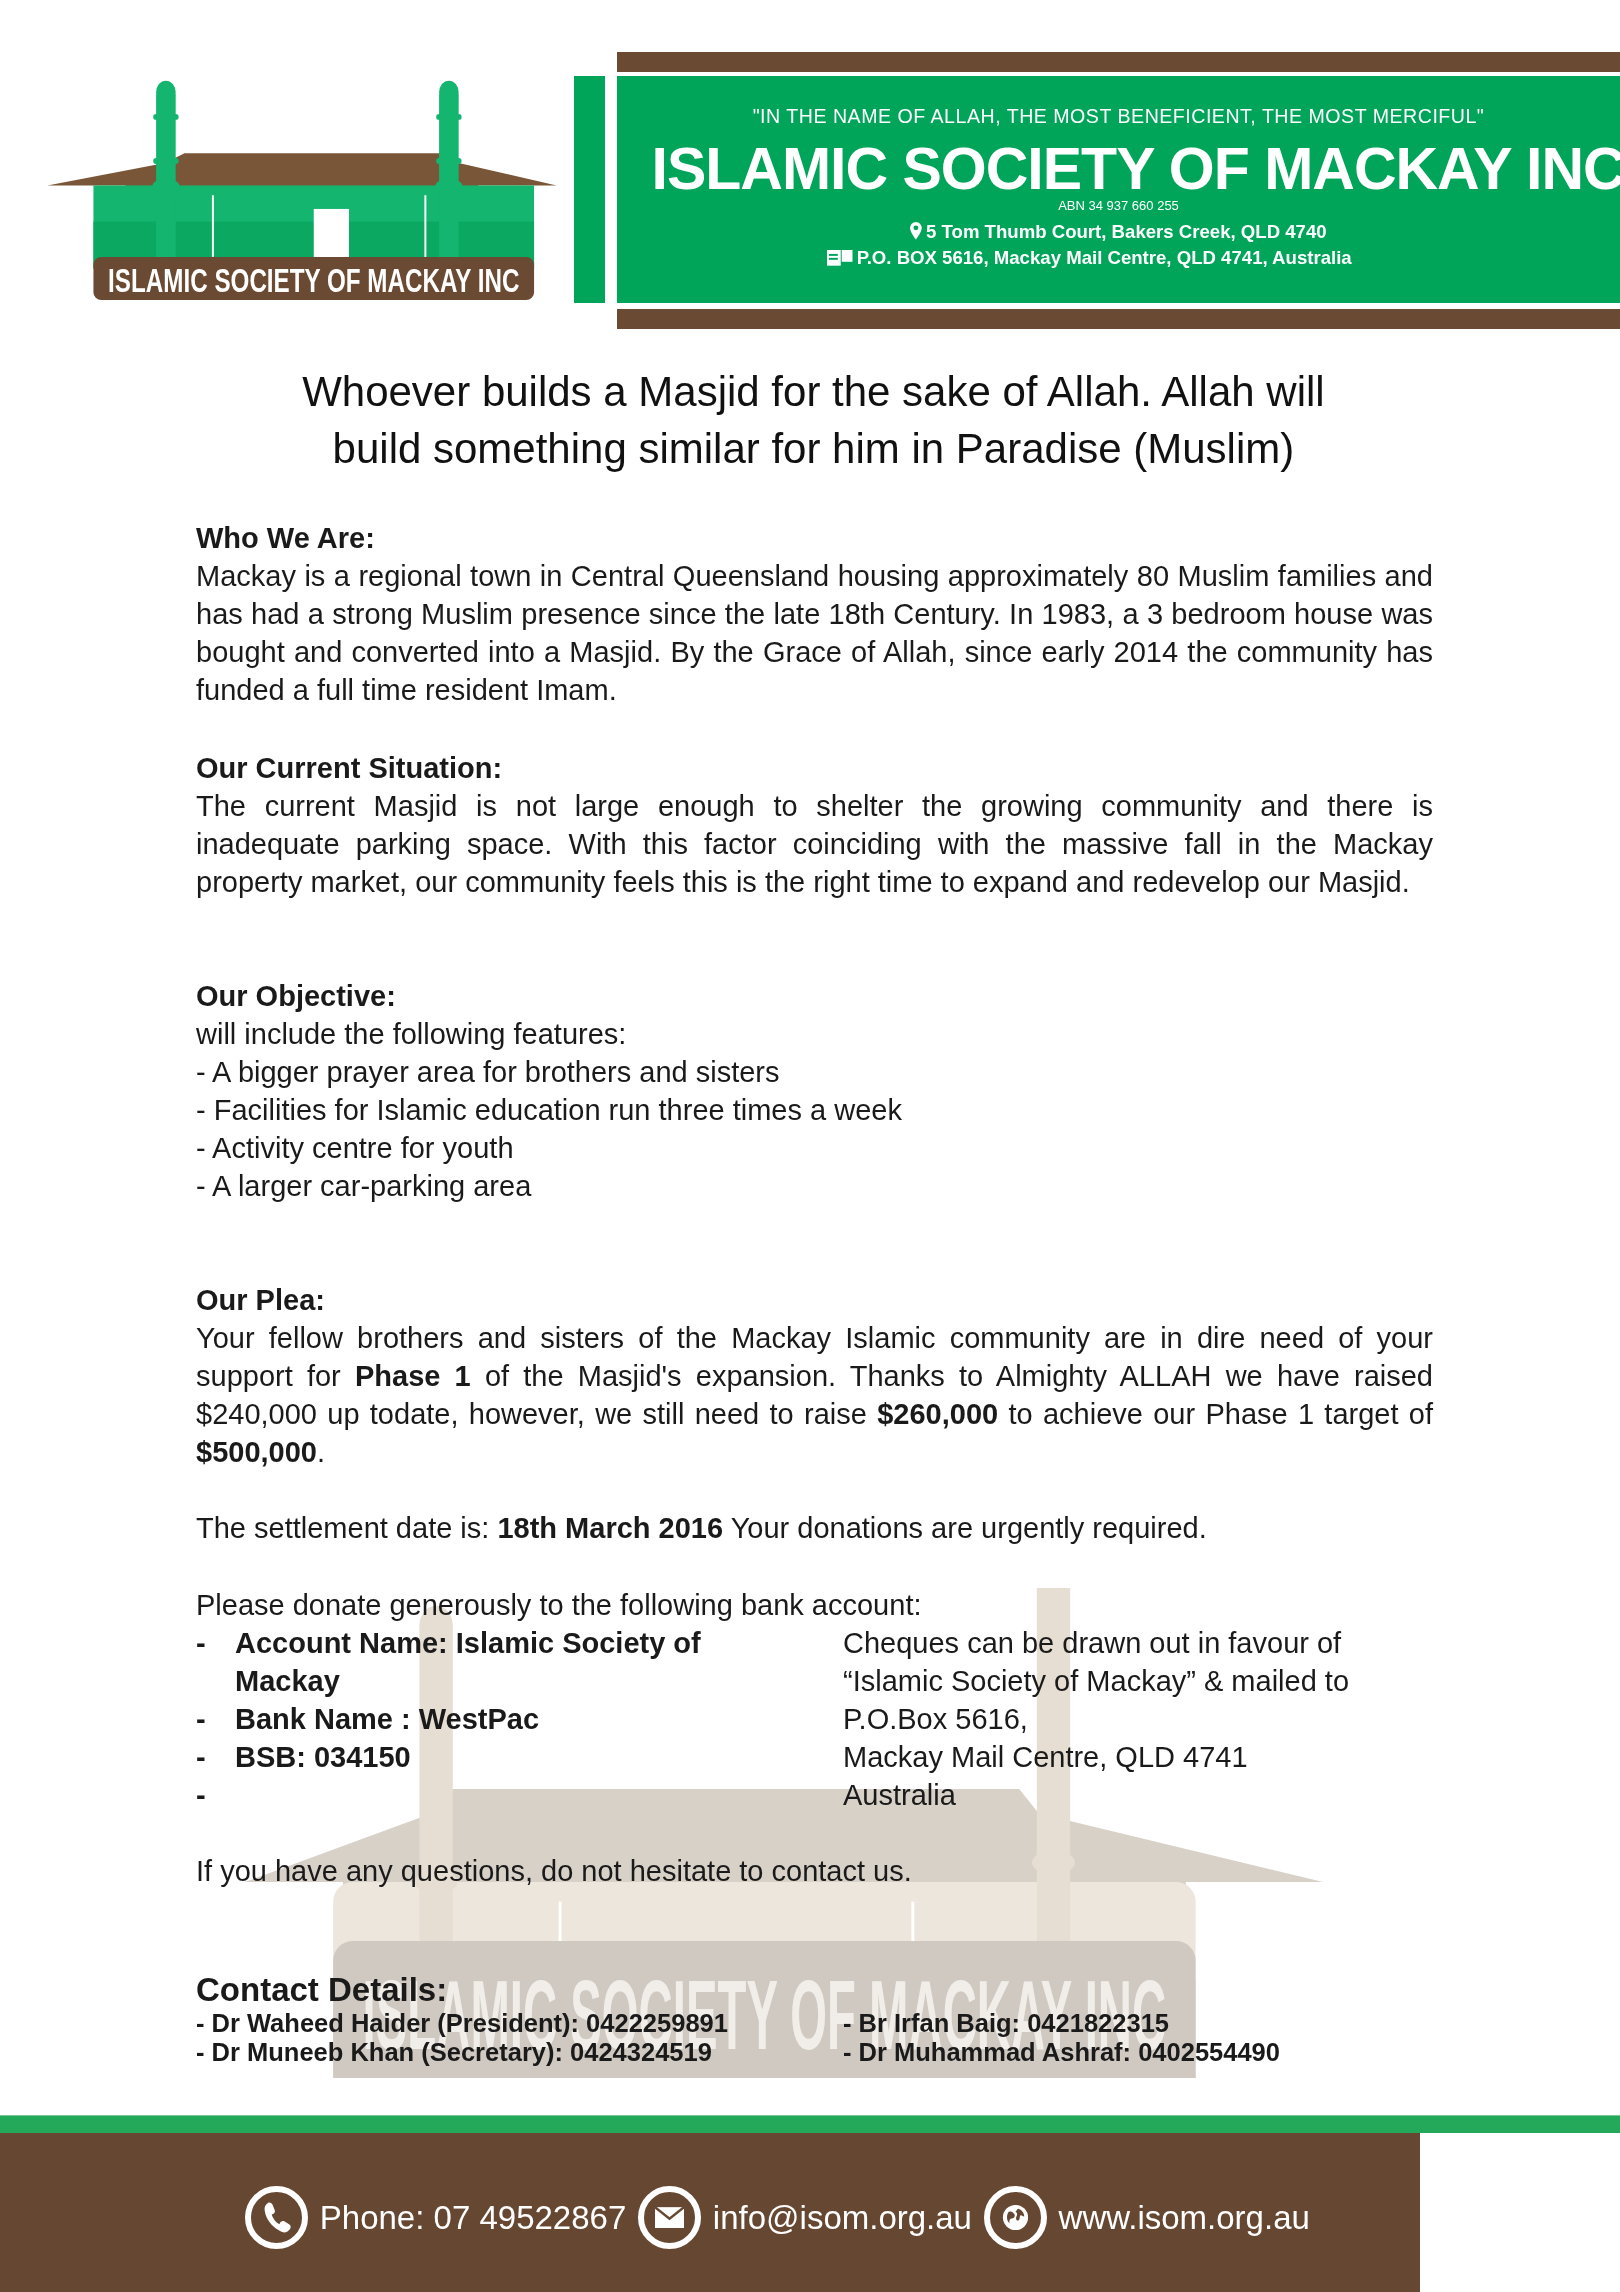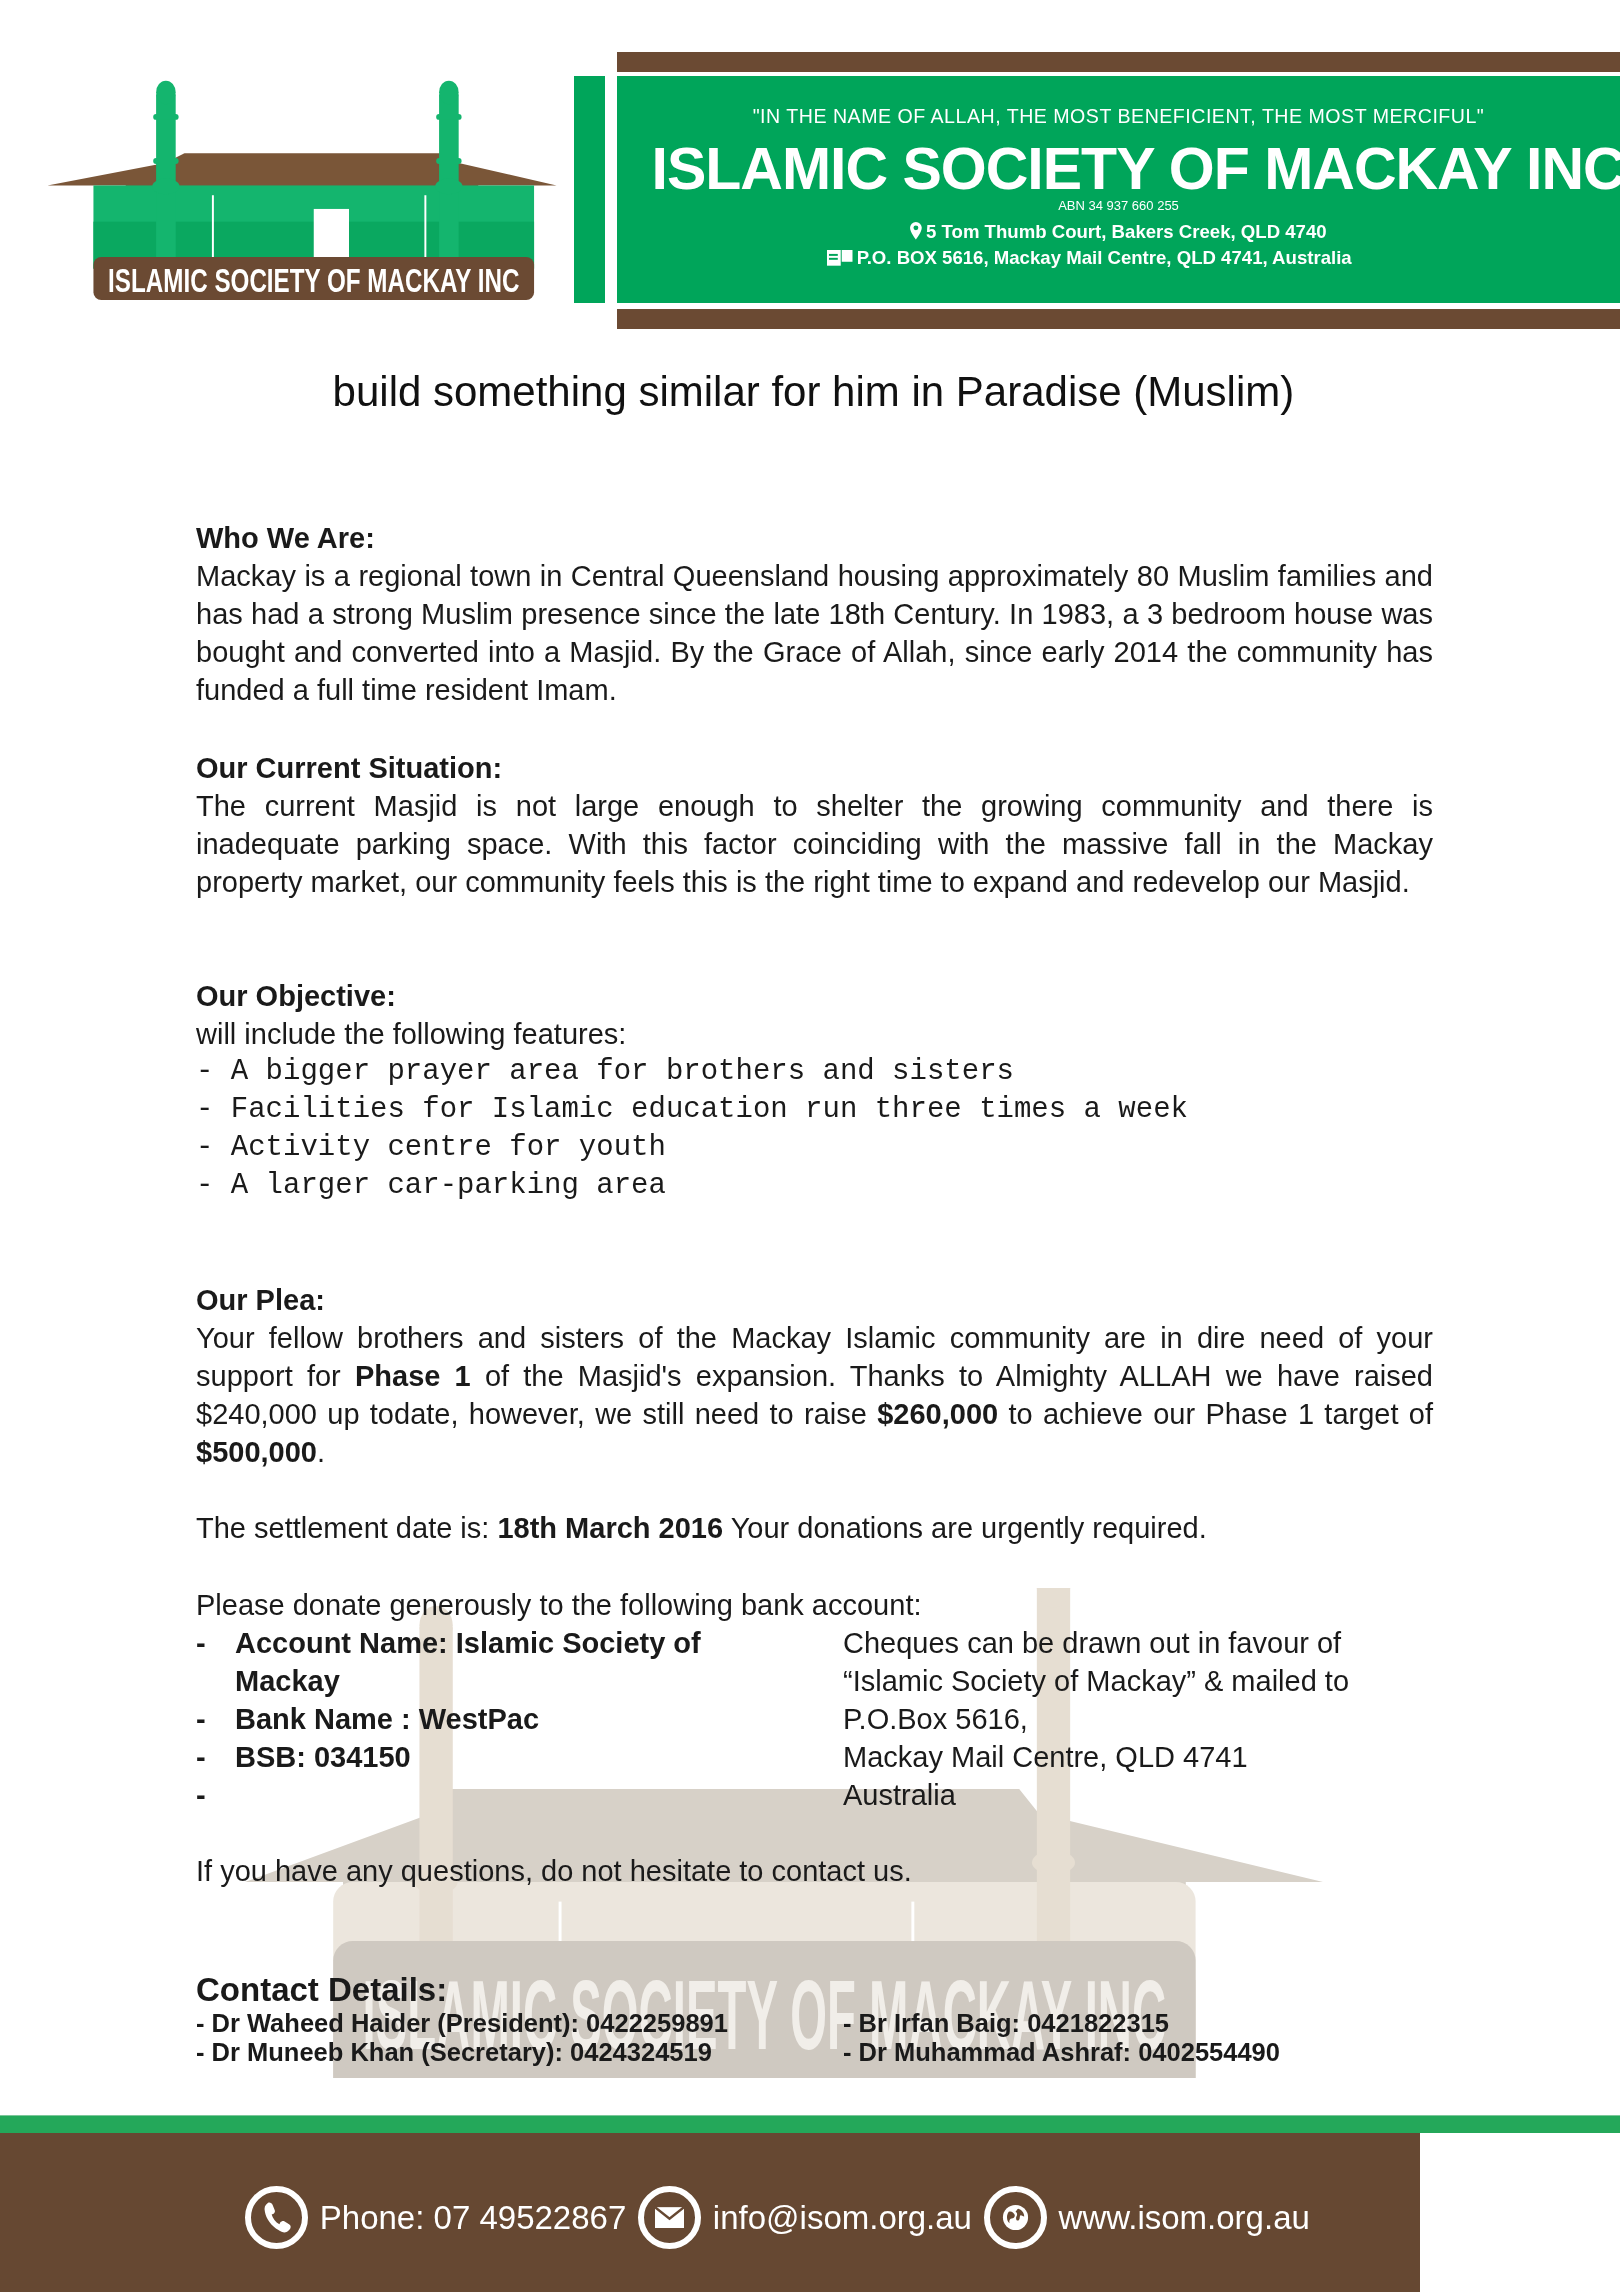--- a/index.html
+++ b/index.html
@@ -24,21 +24,21 @@
   
   .watermark { position: absolute; left: 245px; top: 1588px; width: 1078px; height: 490px; opacity: 1; z-index: 0; }
   .watermark svg { width: 100%; height: 100%; display: block; }
 
   
   .content { position: absolute; left: 196px; top: 0; width: 1237px; z-index: 1; }
   .quote { position: absolute; top: 363px; left: -19.6px; width: 1274px; text-align: center; font-size: 42px; line-height: 57px; color: #111; }
   .section { position: absolute; left: 0; width: 1237px; font-size: 29px; line-height: 38px; }
   .section h3 { font-size: 29px; font-weight: bold; line-height: 38px; }
   .section p.justify { text-align: justify; text-align-last: left; }
-  .section .bullet { display: block; font-family: Liberation Mono, monospace; }
+  .section .bullet { display: block; }
   b { font-weight: bold; }
 
   .bank { position: absolute; top: 1586px; left: 0; width: 1237px; font-size: 29px; line-height: 38px; }
   .bank-cols { display: flex; }
   .bank-left { width: 647px; }
   .bank-left .item { display: flex; font-weight: bold; }
   .bank-left .item .dash { width: 39px; flex: 0 0 39px; }
   .bank-left .item .txt { width: 568px; }
   .bank-right { width: 588px; }
 
@@ -126,20 +126,21 @@
     <rect x="90" y="470" width="880" height="30" fill="#cfc9c1"></rect>
   </svg>
   <svg viewBox="0 0 1100 200" style="position:absolute;left:0;top:353px;width:1078px;height:196px;">
     <rect x="90" y="0" width="880" height="130" rx="20" fill="#cfc9c1"></rect>
     <text x="530" y="110" text-anchor="middle" font-family="Liberation Sans, sans-serif" font-weight="bold" font-size="100" fill="#f1eee9" textLength="820" lengthAdjust="spacingAndGlyphs">ISLAMIC SOCIETY OF MACKAY INC</text>
   </svg>
 </div>
 
 <div class="content">
   <div class="quote">
+    <div>Whoever builds a Masjid for the sake of Allah. Allah will</div>
     <div>build something similar for him in Paradise (Muslim)</div>
   </div>
 
   <div class="section" style="top:519px;">
     <h3>Who We Are:</h3>
     <p class="justify">Mackay is a regional town in Central Queensland housing approximately 80 Muslim families and has had a strong Muslim presence since the late 18th Century. In 1983, a 3 bedroom house was bought and converted into a Masjid. By the Grace of Allah, since early 2014 the community has funded a full time resident Imam.</p>
   </div>
 
   <div class="section" style="top:749px;">
     <h3>Our Current Situation:</h3>

